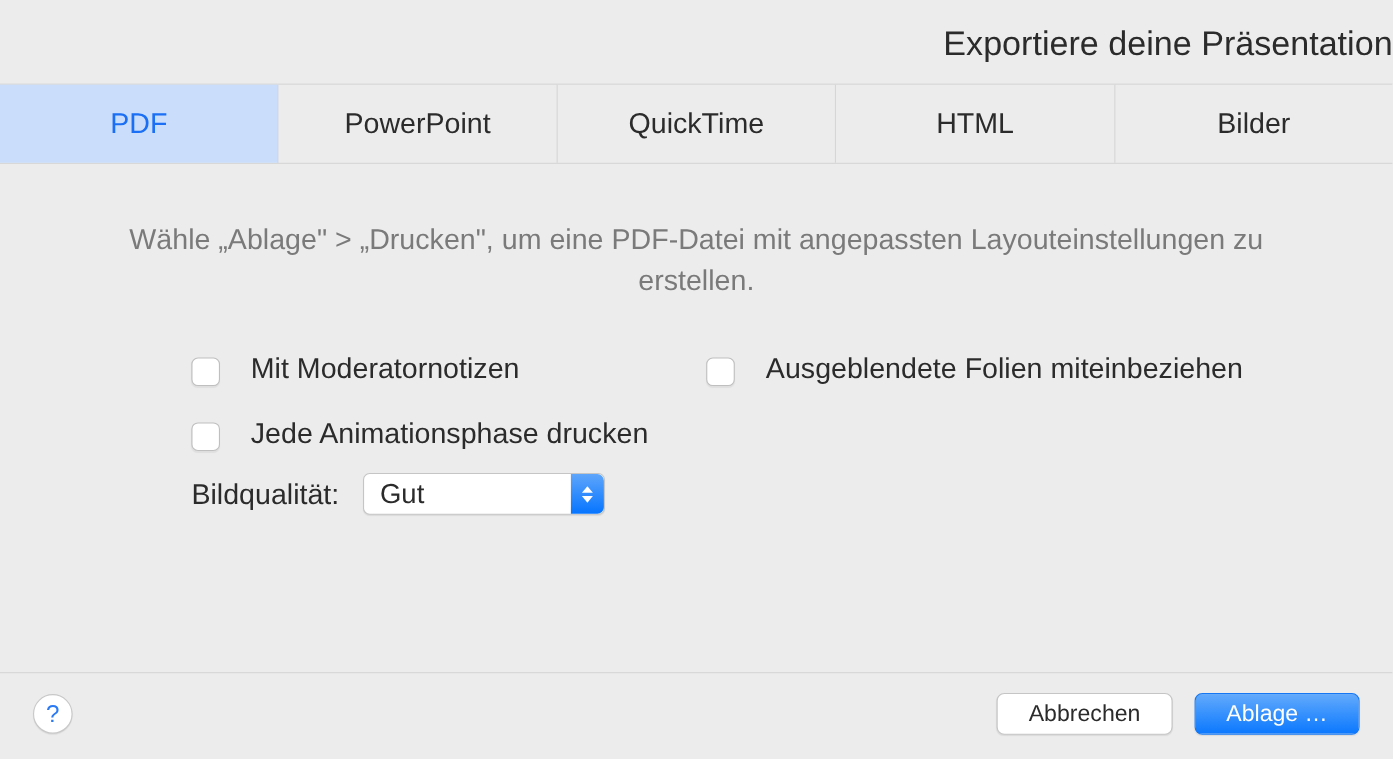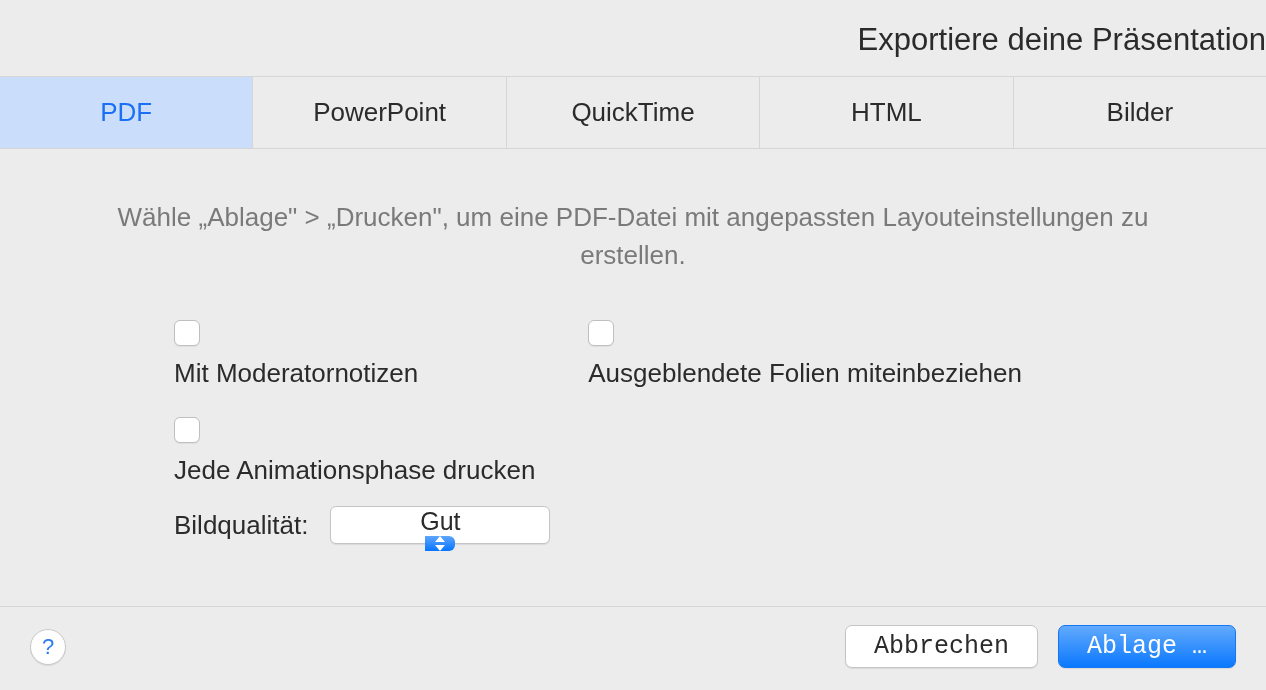--- a/index.html
+++ b/index.html
@@ -55,24 +55,23 @@
       color: #7a7a7a;
       line-height: 1.45;
       margin-bottom: 46px;
       padding: 0 20px;
     }
     .options {
       padding-left: 94px;
     }
     .option-row {
       display: flex;
-      align-items: flex-start;
-      gap: 12px;
+      align-items: flex-end;
+      gap: 28px;
       margin-bottom: 14px;
-      flex-direction: column;
     }
     .option-grid {
       display: flex;
       gap: 170px;
       margin-bottom: 14px;
     }
     .checkbox {
       width: 26px;
       height: 26px;
       background: #ffffff;
@@ -101,21 +100,20 @@
       display: flex;
       align-items: center;
       background: #ffffff;
       border: 1px solid #c5c5c5;
       border-radius: 6px;
       height: 38px;
       width: 220px;
       box-shadow: 0 1px 1px rgba(0,0,0,0.08);
       cursor: pointer;
       position: relative;
-      flex-direction: column;
     }
     .select-text {
       flex: 1;
       padding: 0 14px;
       font-size: 25px;
       color: #2b2b2b;
     }
     .select-arrows {
       width: 30px;
       height: 100%;
@@ -162,27 +160,26 @@
       cursor: pointer;
       box-shadow: 0 1px 1px rgba(0,0,0,0.08);
     }
     .footer-buttons {
       display: flex;
       gap: 20px;
     }
     .btn {
       padding: 6px 28px;
       border-radius: 7px;
-      font-size: 25px;
+      font-size: 21px;
       cursor: pointer;
       border: 1px solid #c5c5c5;
       background: #ffffff;
       color: #2b2b2b;
       box-shadow: 0 1px 1px rgba(0,0,0,0.08);
-      font-family: Liberation Mono, monospace;
     }
     .btn.primary {
       background: linear-gradient(to bottom, #62aafc, #0b78fe);
       border: 1px solid #1577f3;
       color: #ffffff;
     }
   </style>
 </head>
 <body>
 

